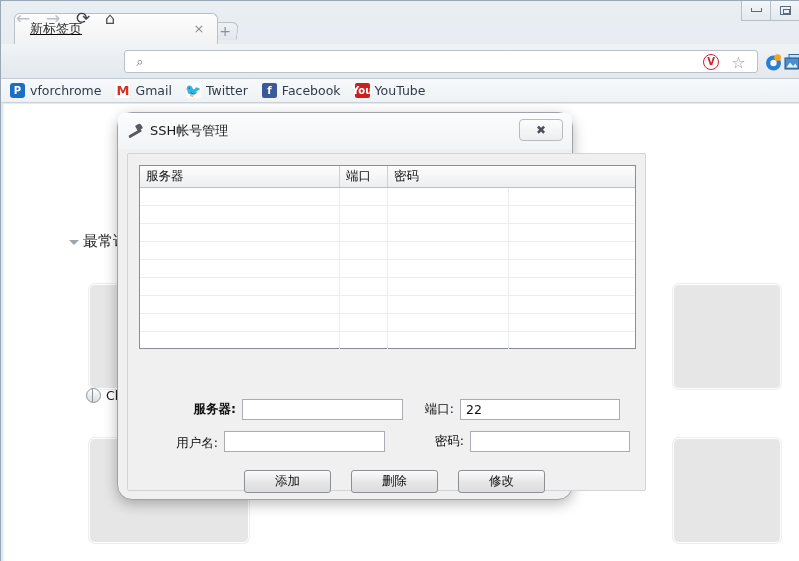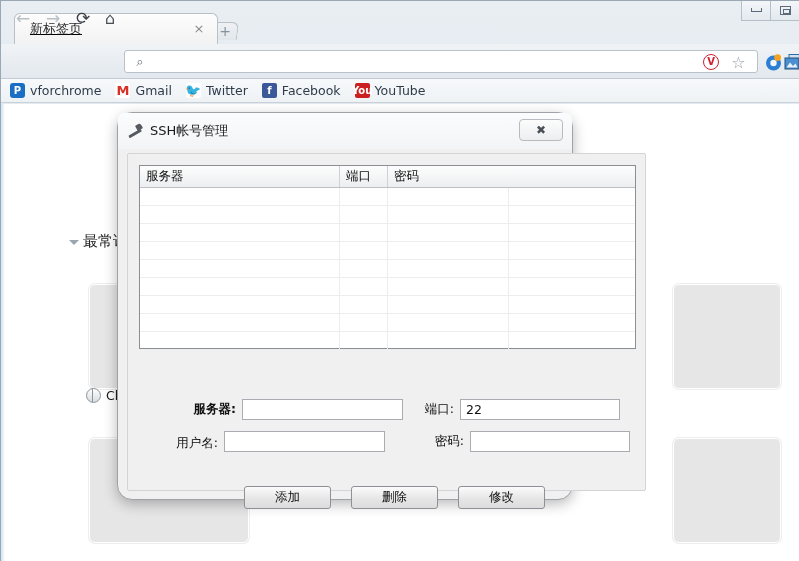--- a/index.html
+++ b/index.html
@@ -290,21 +290,21 @@
   }
   .row-srv  { left: 46px;  top: 245px; font-weight: bold; }
   .row-port { left: 278px; top: 245px; }
   .row-user { left: 28px;  top: 277px; align-items: flex-end; }
   .row-pwd  { left: 288px; top: 277px; }
   .lab-w-a  { width: 62px; margin-right: 6px; }
   .in-w-a   { width: 161px; }
   .lab-w-b  { width: 48px; margin-right: 6px; }
   .in-w-b   { width: 160px; }
 
-  .btn-row { position: absolute; left: 116px; top: 332px; display: flex; }
+  .btn-row { position: absolute; left: 116px; top: 316px; display: flex; }
   .dbtn {
     width: 87px; height: 23px; margin-right: 20px;
     background: linear-gradient(180deg,#fbfbfb 0%, #e6e6e6 55%, #dcdcdc 100%);
     border: 1px solid #8d9196;
     border-radius: 3px;
     font-size: 12.5px; color: #0d0d0d;
     display: flex; align-items: center; justify-content: center;
   }
 </style>
 </head>

